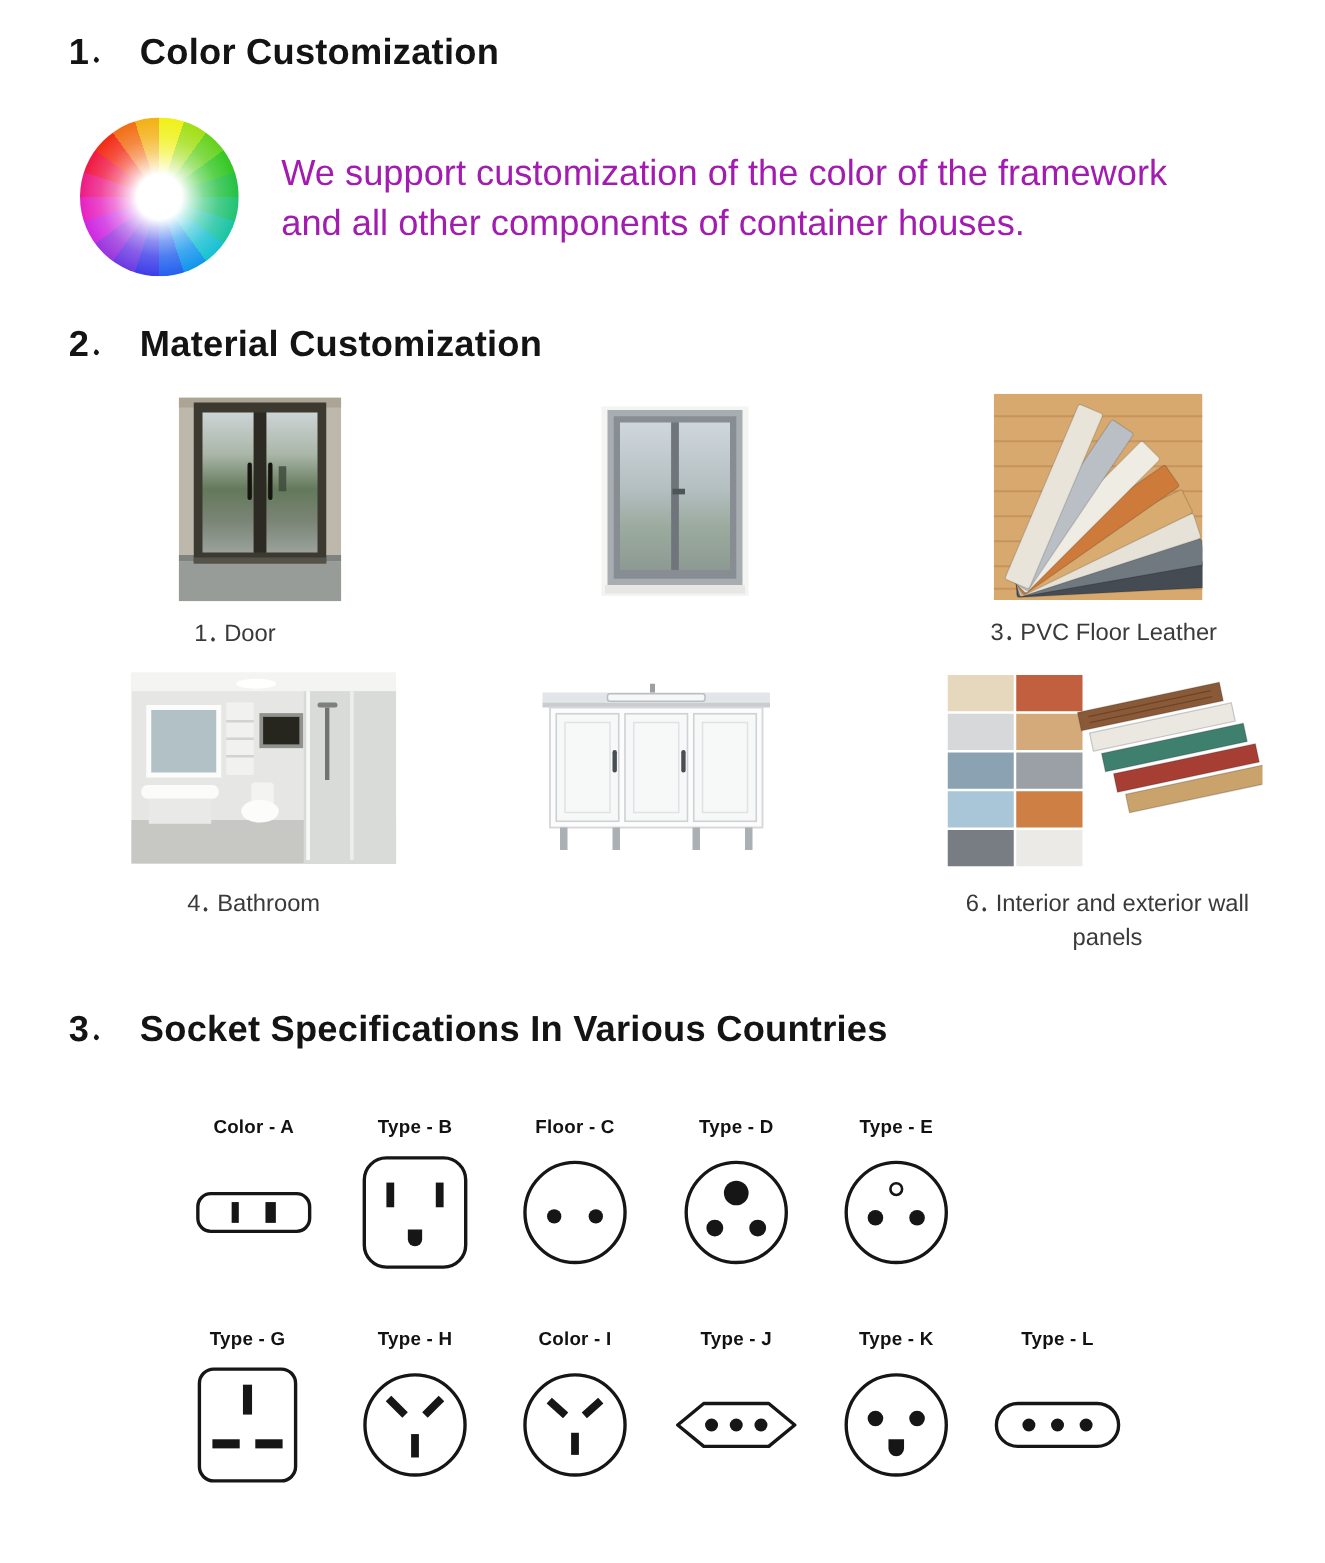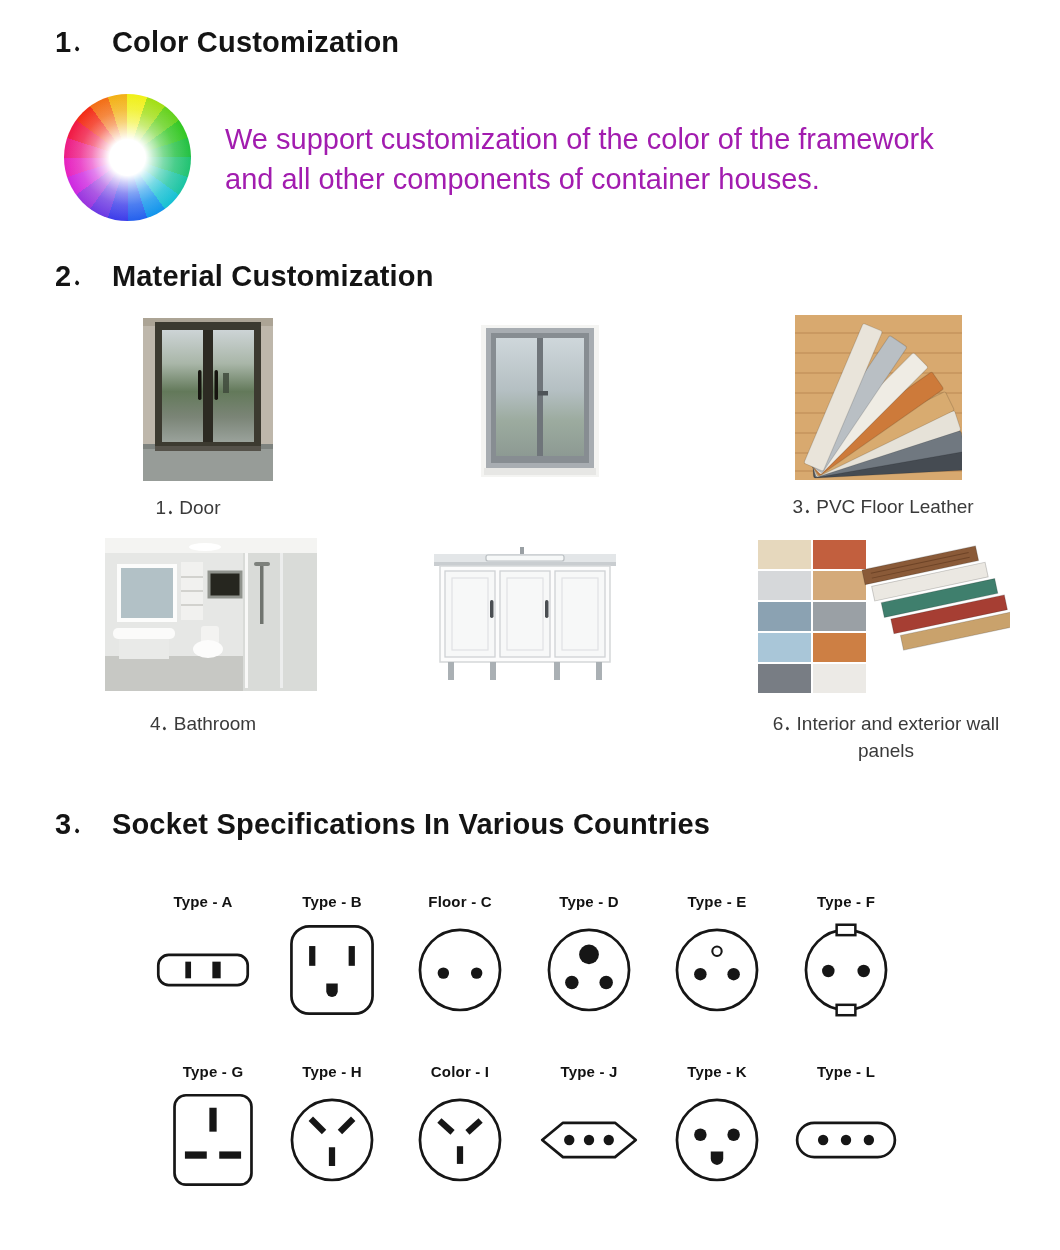--- a/index.html
+++ b/index.html
@@ -196,21 +196,21 @@
     </g>
   </svg>
   <div class="mat-label" style="left:751px;top:710px;width:270px;">6<span class="dun"></span>Interior and exterior wall panels</div>
 
   <h2 class="heading" style="left:55px;top:760px;margin-top:48px;">
     <span class="h-num">3<span class="dun"></span></span>
     <span class="h-title">Socket Specifications In Various Countries</span>
   </h2>
 
   <div class="socket" style="left:143px;top:893px;">
-    <div class="socket-label">Type - A</div>
+    <div class="socket-label">Color - A</div>
     <svg class="socket-icon" width="104" height="99" viewBox="0 0 100 95">
       <rect x="7" y="32.5" width="86" height="29" rx="10" fill="#fff" stroke="#161616" stroke-width="2.6"></rect>
       <rect x="33" y="39" width="5.5" height="16" fill="#161616"></rect>
       <rect x="59" y="39" width="8" height="16" fill="#161616"></rect>
     </svg>
   </div>
 
   <div class="socket" style="left:272px;top:893px;">
     <div class="socket-label">Type - B</div>
     <svg class="socket-icon" width="104" height="99" viewBox="0 0 100 95">
@@ -243,32 +243,22 @@
   <div class="socket" style="left:657px;top:893px;">
     <div class="socket-label">Type - E</div>
     <svg class="socket-icon" width="104" height="99" viewBox="0 0 100 95">
       <circle cx="50" cy="47" r="38.5" fill="#fff" stroke="#161616" stroke-width="2.6"></circle>
       <circle cx="50" cy="29" r="4.5" fill="#fff" stroke="#161616" stroke-width="2"></circle>
       <circle cx="34" cy="51" r="6" fill="#161616"></circle>
       <circle cx="66" cy="51" r="6" fill="#161616"></circle>
     </svg>
   </div>
 
-  <div class="socket" style="left:786px;top:893px;">
-    <div class="socket-label">Type - F</div>
-    <svg class="socket-icon" width="104" height="99" viewBox="0 0 100 95">
-      <circle cx="50" cy="47" r="38.5" fill="#fff" stroke="#161616" stroke-width="2.6"></circle>
-      <rect x="41" y="3.5" width="18" height="10" fill="#fff" stroke="#161616" stroke-width="2.4"></rect>
-      <rect x="41" y="80.5" width="18" height="10" fill="#fff" stroke="#161616" stroke-width="2.4"></rect>
-      <circle cx="33" cy="48" r="6" fill="#161616"></circle>
-      <circle cx="67" cy="48" r="6" fill="#161616"></circle>
-    </svg>
-  </div>
-
-  <div class="socket" style="left:153px;top:1063px;">
+
+  <div class="socket" style="left:138px;top:1063px;">
     <div class="socket-label">Type - G</div>
     <svg class="socket-icon" width="104" height="99" viewBox="0 0 100 95">
       <rect x="13" y="4" width="74" height="86" rx="11" fill="#fff" stroke="#161616" stroke-width="2.6"></rect>
       <rect x="46.5" y="16" width="7" height="23" fill="#161616"></rect>
       <rect x="23" y="58" width="21" height="7" fill="#161616"></rect>
       <rect x="56" y="58" width="21" height="7" fill="#161616"></rect>
     </svg>
   </div>
 
   <div class="socket" style="left:272px;top:1063px;">

